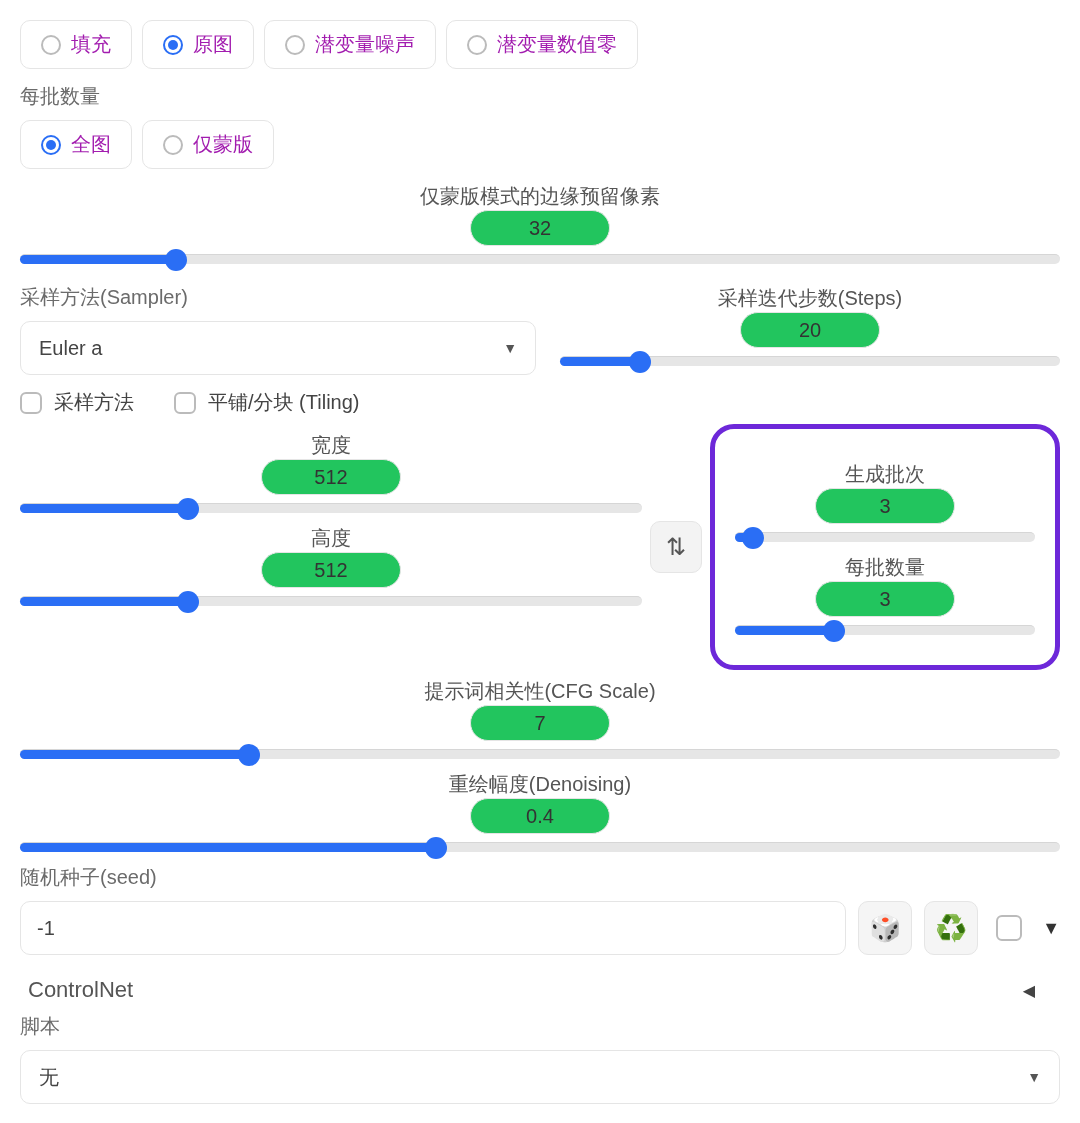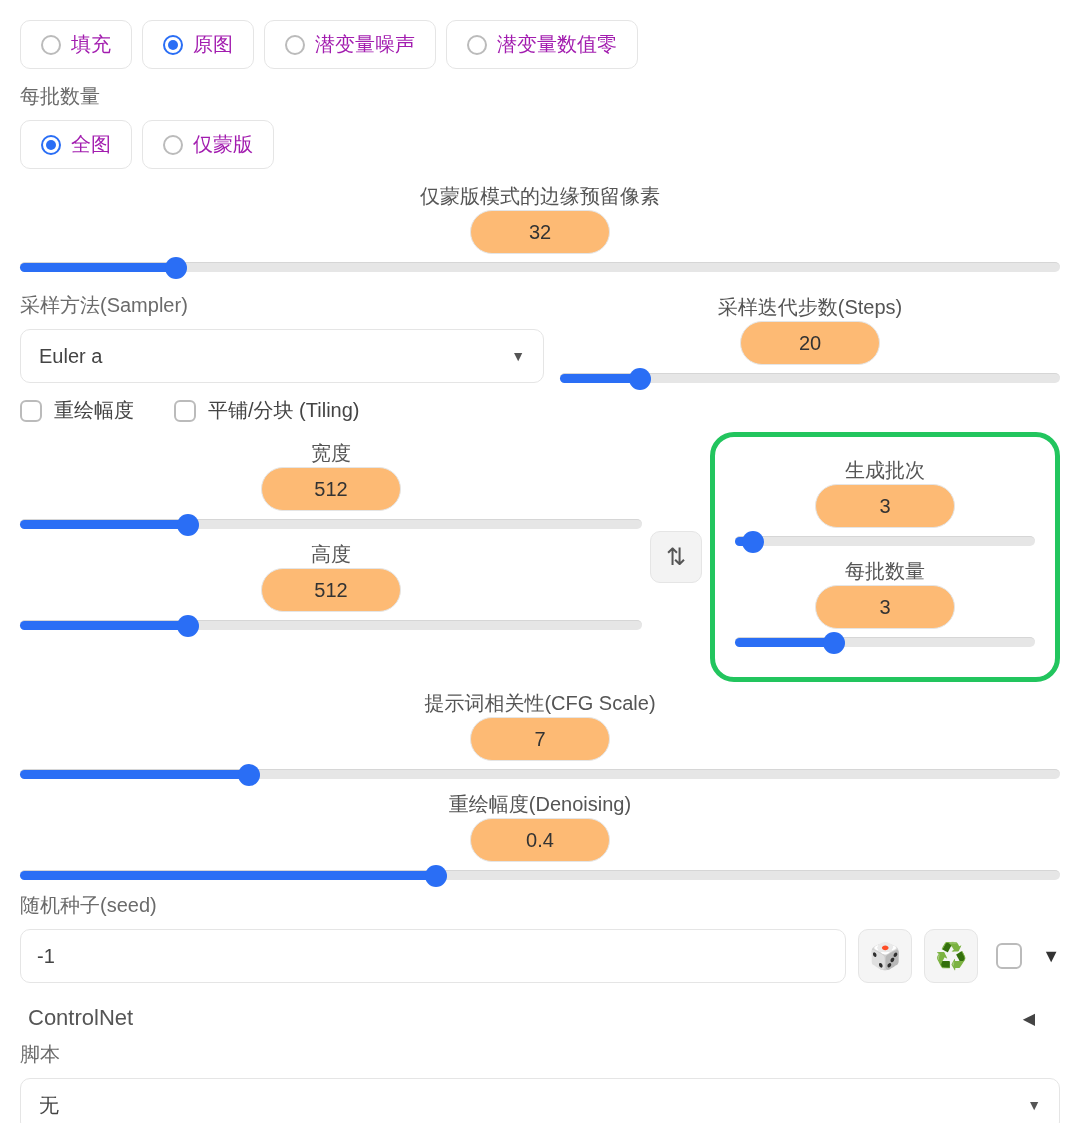--- a/index.html
+++ b/index.html
@@ -60,24 +60,24 @@
     .slider-header {
       display: flex;
       justify-content: space-between;
       align-items: center;
       margin-bottom: 8px;
       flex-direction: column;
     }
     .slider-label { color: #555; font-size: 20px; }
     .num-box {
       width: 140px;
-      height: 44px;
+      height: 36px;
       border: 1px solid #e5e5e5;
       border-radius: 22px;
-      background: #fdba74;
+      background: #22c55e;
       text-align: center;
       font-size: 20px;
       color: #333;
       display: flex;
       align-items: center;
       justify-content: center;
     }
     .slider-track {
       position: relative;
       height: 10px;
@@ -95,22 +95,22 @@
       position: absolute;
       top: 50%;
       width: 22px;
       height: 22px;
       background: #2a6ef5;
       border-radius: 50%;
       transform: translate(-50%, -50%);
     }
     .two-col {
       display: flex;
-      gap: 16px;
-      align-items: flex-end;
+      gap: 24px;
+      align-items: center;
       margin-top: 6px;
     }
     .col-left { flex: 1; }
     .col-right { width: 500px; }
     .select-box {
       width: 100%;
       height: 54px;
       border: 1px solid #e5e5e5;
       border-radius: 10px;
       background: #fff;
@@ -155,23 +155,23 @@
       background: #f3f3f3;
       display: flex;
       align-items: center;
       justify-content: center;
       font-size: 24px;
       color: #555;
       align-self: center;
       cursor: pointer;
     }
     .batch-box {
-      border: 5px solid #22c55e;
+      border: 5px solid #6d28d9;
       border-radius: 24px;
-      padding: 20px 20px 30px 20px;
+      padding: 32px 20px 30px 20px;
       width: 350px;
     }
     .seed-row {
       display: flex;
       gap: 12px;
       align-items: center;
       margin-top: 6px;
     }
     .seed-input {
       flex: 1;
@@ -281,21 +281,21 @@
     <div class="slider-track">
       <div class="slider-fill" style="width:16%"></div>
       <div class="slider-thumb" style="left:16%"></div>
     </div>
   </div>
 </div>
 
 <div class="checkbox-row">
   <div class="checkbox-item">
     <span class="checkbox-box"></span>
-    <span>重绘幅度</span>
+    <span>采样方法</span>
   </div>
   <div class="checkbox-item">
     <span class="checkbox-box"></span>
     <span>平铺/分块 (Tiling)</span>
   </div>
 </div>
 
 <div class="dims-row">
   <div class="dims-left">
     <div class="slider-row">

